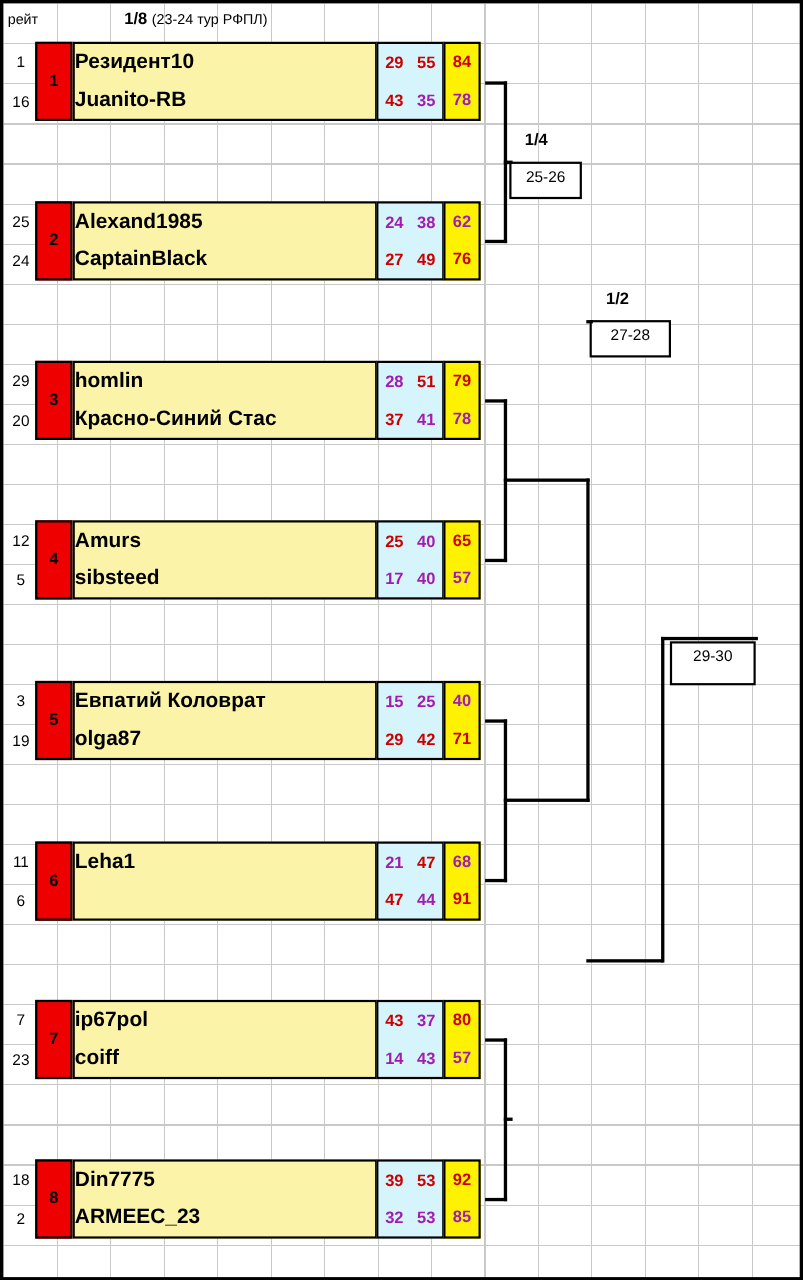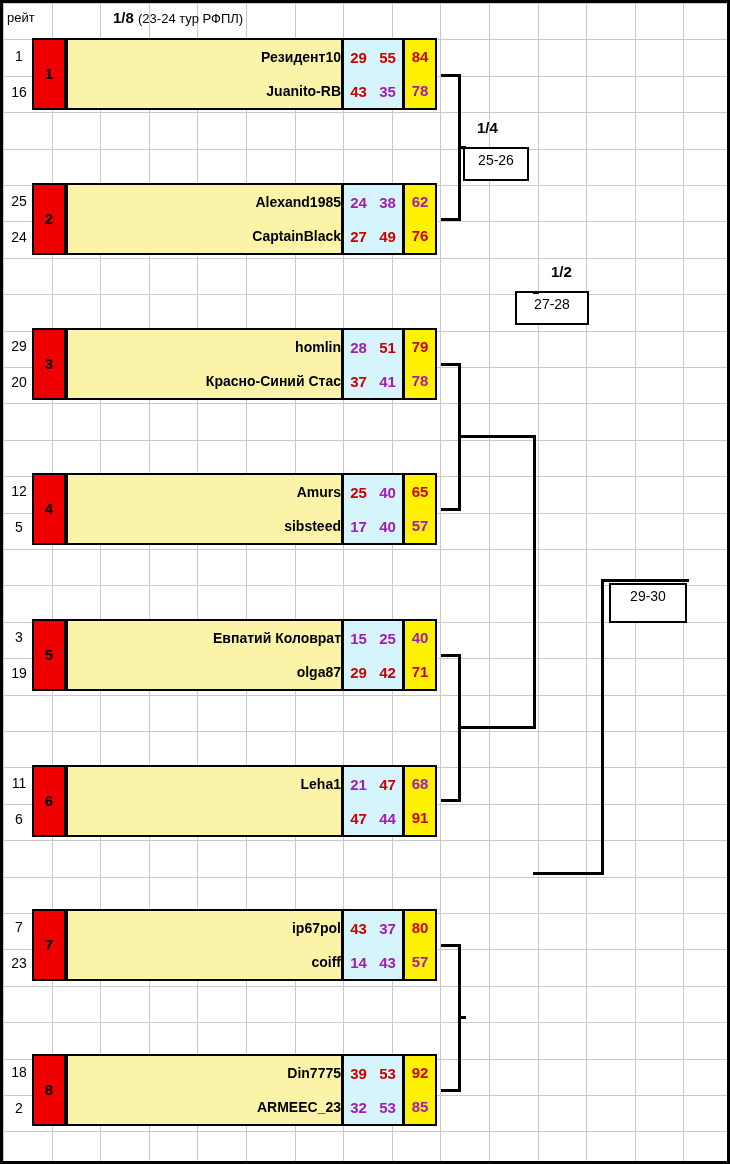--- a/index.html
+++ b/index.html
@@ -60,22 +60,22 @@
     background: #ee0000; border: 2px solid #000;
     color: #000; font-size: 15px; font-weight: bold;
     text-align: center; line-height: 68px;
     box-sizing: border-box;
   }
   .names {
     position: absolute; left: 59px; top: 0; width: 277px; height: 72px;
     background: #fbf4a8; border: 2px solid #000; box-sizing: border-box;
   }
   .names .nm {
-    height: 34px; line-height: 34px; text-align: right;
-    font-size: 14px; font-weight: bold; color: #000;
+    height: 34px; line-height: 34px; text-align: left;
+    font-size: 19px; font-weight: bold; color: #000;
     white-space: nowrap; overflow: hidden;
   }
   .scores {
     position: absolute; left: 335px; top: 0; width: 62px; height: 72px;
     background: #d6f4fb; border: 2px solid #000; box-sizing: border-box;
     display: flex; flex-direction: column;
   }
   .scores .row {
     height: 34px; display: flex; align-items: center;
   }
@@ -104,21 +104,21 @@
   <div class="abs hdr-rate">рейт</div>
   <div class="abs round-label" style="left:110px; top:6px;">
     <span>1/8</span>
     <span class="sub">(23-24 тур РФПЛ)</span>
   </div>
   <div class="abs round-label" style="left:474px; top:116px;">1/4</div>
   <div class="abs round-label" style="left:548px; top:260px;">1/2</div>
   <div class="abs final-label" style="left:608px; top:552px;">ФИНАЛ</div>
 
   <div class="abs slot-box" style="left:460px; top:144px; width:66px; height:34px;">25-26</div>
-  <div class="abs slot-box" style="left:512px; top:288px; width:74px; height:34px;">27-28</div>
+  <div class="abs slot-box" style="left:533px; top:288px; width:74px; height:34px;">27-28</div>
   <div class="abs slot-box" style="left:606px; top:580px; width:78px; height:40px;">29-30</div>
 
   <div class="abs line" style="left:438px; top:71px; width:20px; height:3px;"></div>
   <div class="abs line" style="left:438px; top:215px; width:20px; height:3px;"></div>
   <div class="abs line" style="left:455px; top:71px; width:3px; height:147px;"></div>
   <div class="abs line" style="left:455px; top:143px; width:8px; height:3px;"></div>
 
   <div class="abs line" style="left:438px; top:360px; width:20px; height:3px;"></div>
   <div class="abs line" style="left:438px; top:505px; width:20px; height:3px;"></div>
   <div class="abs line" style="left:455px; top:360px; width:3px; height:148px;"></div>

